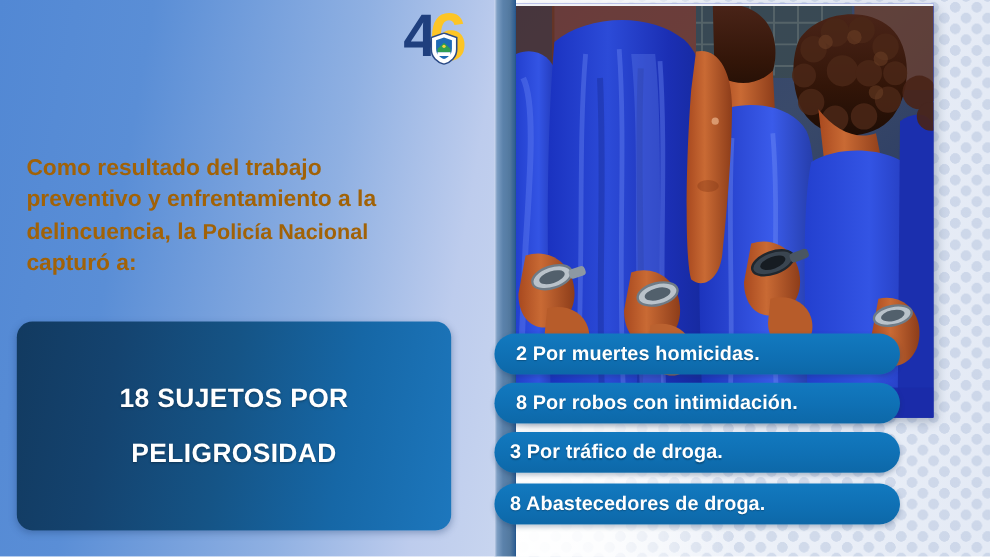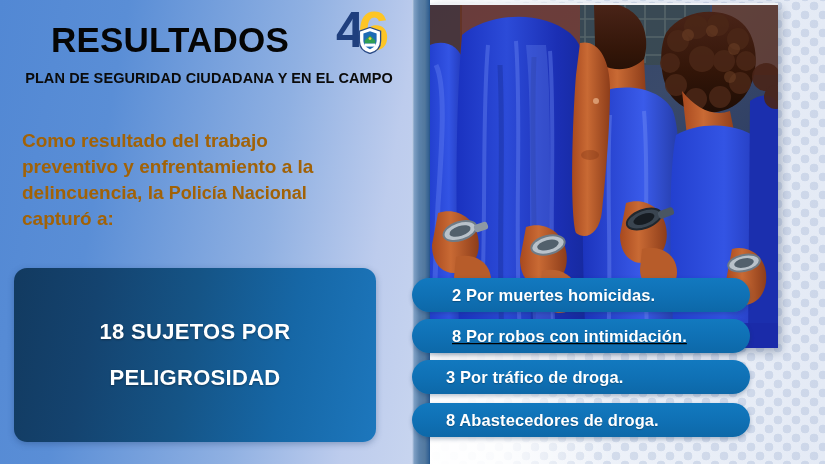--- a/index.html
+++ b/index.html
@@ -115,43 +115,41 @@
   
   .pill{
     position:absolute; height:34px;
     border-radius:17px;
     background:linear-gradient(180deg,#1279bf 0%, #0f70b4 55%, #0d68a8 100%);
     box-shadow:0 2px 4px rgba(20,50,90,.30);
     display:flex; align-items:center;
   }
   .pill span{
     color:#ffffff; font-weight:bold; font-size:16.5px;
-    padding-left:40px; letter-spacing:.1px; white-space:nowrap;
+    padding-left:18px; letter-spacing:.1px; white-space:nowrap;
     text-shadow:0 1px 1px rgba(0,0,0,.25);
   }
   #pill0{ left:412px; top:278px; width:338px; }
-  #pill1{ left:412px; top:319px; width:338px;text-decoration:underline; }
+  #pill1{ left:412px; top:319px; width:338px; }
   #pill2{ left:412px; top:360px; width:338px; }
   #pill3{ left:412px; top:403px; width:338px; }
-  #pill2 span, #pill3 span{ padding-left:34px; }
+  #pill2 span, #pill3 span{ padding-left:13px; }
 </style>
 </head>
 <body>
 
 <div id="slide">
 
   <div class="bg-right"></div>
   <div class="bg-right-fade"></div>
 
   <div class="panel-left"></div>
   <div class="panel-band"></div>
 
   <div class="header">
-    <div class="title">RESULTADOS</div>
-    <div class="subtitle">PLAN DE SEGURIDAD CIUDADANA Y EN EL CAMPO</div>
   </div>
 
   <div class="logo">
     <div class="digit6">6</div>
     <div class="digit4">4</div>
     <div class="shield">
       <svg viewBox="0 0 24 27" xmlns="http://www.w3.org/2000/svg">
         <path d="M12 0.5 L22.6 4.2 L22.6 14 C22.6 20.6 17.8 24.9 12 26.5 C6.2 24.9 1.4 20.6 1.4 14 L1.4 4.2 Z" fill="#ffffff" stroke="#2a4a86" stroke-width="1.3"></path>
         <path d="M12 4.2 L18.6 6.6 L18.6 13.6 C18.6 18 15.6 21 12 22.2 C8.4 21 5.4 18 5.4 13.6 L5.4 6.6 Z" fill="#1f6bb5"></path>
         <path d="M6.6 13.6 L12 8.6 L17.4 13.6 L17.4 16.6 L6.6 16.6 Z" fill="#2f9e52"></path>

